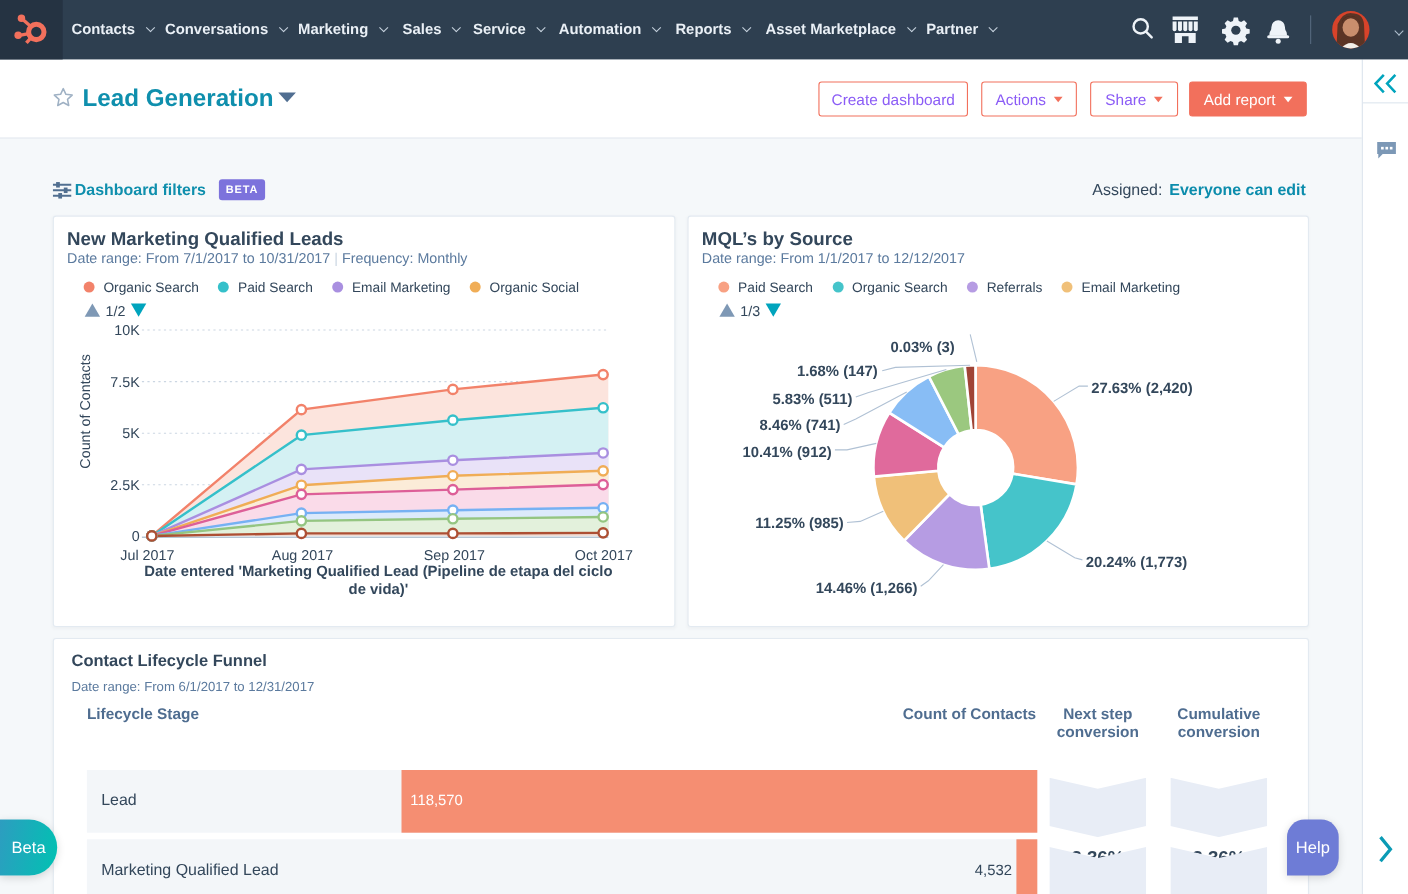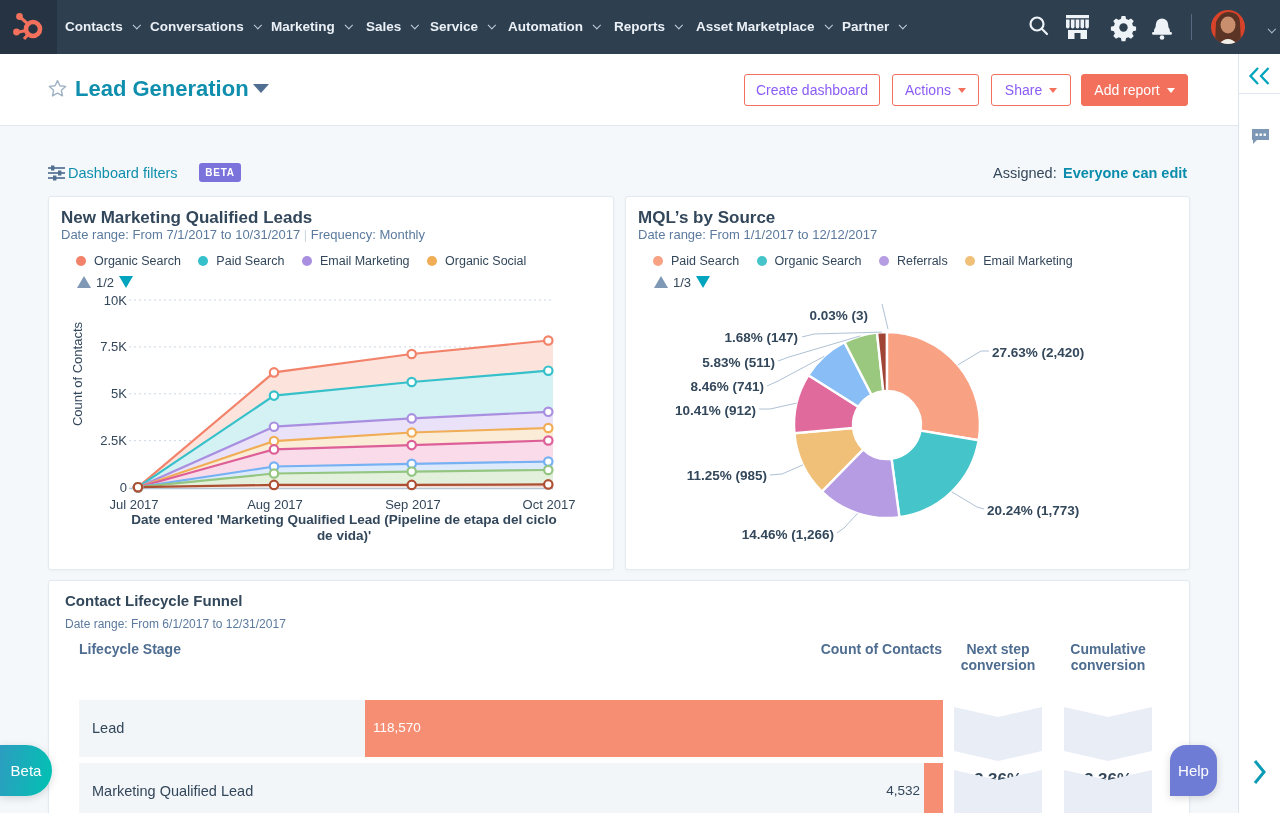--- a/index.html
+++ b/index.html
@@ -120,21 +120,21 @@
     <line x1="0" y1="3" x2="17" y2="3"></line>
       <line x1="0" y1="8" x2="17" y2="8"></line>
       <line x1="0" y1="13" x2="17" y2="13"></line>
   </g>
   <g fill="#516f90">
     <rect x="3" y="0.5" width="3.4" height="5"></rect>
       <rect x="10" y="5.5" width="3.4" height="5"></rect>
       <rect x="5" y="10.5" width="3.4" height="5"></rect>
   </g>
 </svg>
-<div class="abs" style="left:68px;top:165px;font-size:14.5px;font-weight:normal;color:#0f8fad">Dashboard filters</div>
+<div class="abs" style="left:68px;top:165px;font-size:14.5px;font-weight:bold;color:#0f8fad">Dashboard filters</div>
 <div class="abs" style="left:199px;top:163px;width:42px;height:19px;background:#7c72dc;border-radius:3px;color:#fff;font-size:10px;font-weight:bold;letter-spacing:.8px;text-align:center;line-height:19px">BETA</div>
 <div class="abs" style="left:993px;top:165px;font-size:14.5px;color:#33475b">Assigned:</div>
 <div class="abs" style="left:1063px;top:165px;font-size:14.5px;font-weight:bold;color:#0b8cac">Everyone can edit</div>
 
 <div class="card" style="left:48px;top:196px;width:566px;height:374px">
   <div class="ctitle">New Marketing Qualified Leads</div>
   <div class="cdate">Date range: From 7/1/2017 to 10/31/2017 <span style="color:#cbd6e2">|</span> Frequency: Monthly</div>
   <div class="legend">
     <span class="it"><span class="dot" style="background:#f2826a"></span>Organic Search</span>
     <span class="it"><span class="dot" style="background:#35c0ca"></span>Paid Search</span>

